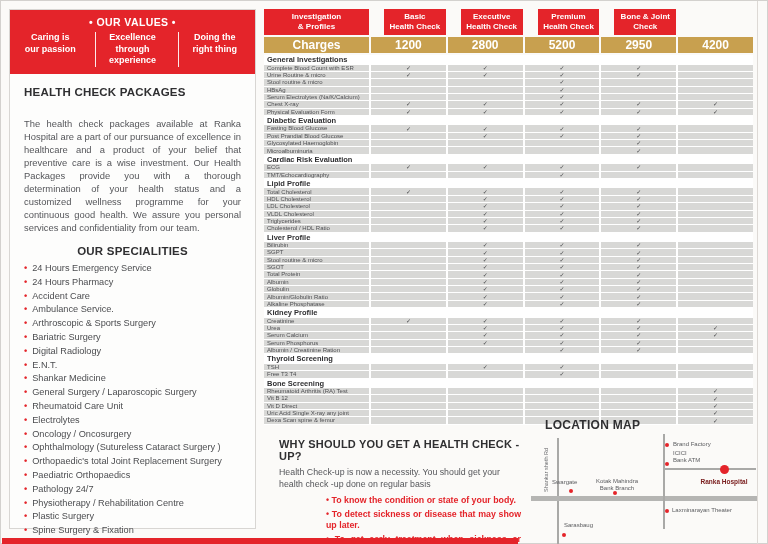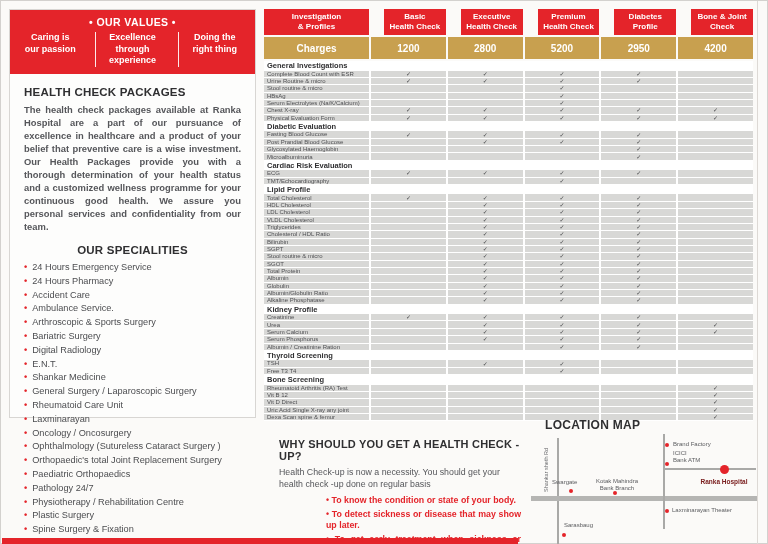--- a/index.html
+++ b/index.html
@@ -9,43 +9,43 @@
     --ink:#2f2f31;
     --body:#55565a;
   }
   *{margin:0;padding:0;box-sizing:border-box;}
   html,body{width:768px;height:544px;}
   body{font-family:"Liberation Sans",sans-serif;background:#fbfaf8;overflow:hidden;}
   .page{position:relative;width:768px;height:544px;background:#fbfaf8;border:1px solid #d3d1ce;}
   .pre{white-space:pre-line;}
 
   
-  .left-panel{position:absolute;left:8px;top:8px;width:247px;height:409px;background:#fdfdfc;border:1px solid #d8d6d3;}
+  .left-panel{position:absolute;left:8px;top:8px;width:247px;height:520px;background:#fdfdfc;border:1px solid #d8d6d3;}
   .values{background:var(--red);color:#fff;padding:6px 4px 7px;}
   .values-title{text-align:center;font-weight:bold;font-size:10.5px;letter-spacing:.4px;}
   .values-cols{display:flex;margin-top:4px;}
   .values-col{flex:1;text-align:center;font-weight:bold;font-size:9px;line-height:1.3;padding:0 3px;}
   .values-col + .values-col{border-left:1.5px solid rgba(255,255,255,.9);margin-left:9px;}
   .lp-content{padding:12px 14px 0 14px;}
   .lp-h{font-size:11.5px;font-weight:bold;color:var(--ink);letter-spacing:.2px;}
-  .lp-para{margin-top:5px;font-size:9.4px;line-height:13px;color:var(--body);text-align:justify;font-weight:bold;}
+  .lp-para{margin-top:19px;font-size:9.4px;line-height:13px;color:var(--body);text-align:justify;}
   .spec-h{margin-top:11px;text-align:center;}
   .spec-list{list-style:none;margin-top:7px;}
   .spec-list li{font-size:9.2px;color:#4c4d50;margin-bottom:4.4px;display:flex;line-height:9.4px;}
   .spec-list .rdot{color:var(--red);font-weight:bold;margin-right:5px;font-size:9.2px;line-height:9.4px;}
   .bottom-strip{position:absolute;left:1px;top:537px;width:516px;height:6px;background:var(--red);}
 
   
   .table-wrap{position:absolute;left:263px;top:8px;width:489px;}
   .grid6{display:grid;grid-template-columns:105px 1fr 1fr 1fr 1fr 1fr;}
   .thead{display:grid;grid-template-columns:105px 1fr 1fr 1fr 1fr 1fr;gap:15px;}
   .hcell{background:var(--red);color:#fff;font-weight:bold;font-size:8px;line-height:1.25;height:26px;
          display:flex;align-items:center;justify-content:center;text-align:center;}
   .charges-row{display:grid;grid-template-columns:105px 1fr 1fr 1fr 1fr 1fr;gap:2px;margin-top:2px;}
-  .ccell{background:var(--gold);color:#fff;font-weight:bold;font-size:10px;height:22px;
+  .ccell{background:var(--gold);color:#fff;font-weight:bold;font-size:12px;height:16px;
          display:flex;align-items:center;justify-content:center;}
   .tbody{margin-top:2px;}
   .sec-row{height:9.5px;}
   .sec-row .cell{background:#fff;height:100%;}
   .sec-label{font-weight:bold;font-size:7.5px;color:var(--ink);padding-left:3px;line-height:10px;white-space:nowrap;}
   .data-row{height:7.35px;}
   .data-row .cell{background:var(--rowgray);border-bottom:1px solid #fff;border-left:2px solid #fff;height:100%;overflow:hidden;}
   .data-row .cell:first-child{border-left:none;}
   .cell.label{font-size:6px;color:#4e4f52;padding-left:3px;display:flex;align-items:center;line-height:6.2px;white-space:nowrap;}
   .cell.check{display:flex;align-items:center;justify-content:center;font-size:6px;color:#47484a;line-height:6px;}
@@ -130,21 +130,21 @@
           <li>
             <span class="rdot">•</span>
             <span>General Surgery / Laparoscopic Surgery</span>
           </li>
           <li>
             <span class="rdot">•</span>
             <span>Rheumatoid Care Unit</span>
           </li>
           <li>
             <span class="rdot">•</span>
-            <span>Laxminarayan</span>
+            <span>Electrolytes</span>
           </li>
           <li>
             <span class="rdot">•</span>
             <span>Oncology / Oncosurgery</span>
           </li>
           <li>
             <span class="rdot">•</span>
             <span>Ophthalmology (Sutureless Cataract Surgery )</span>
           </li>
           <li>
@@ -183,22 +183,20 @@
   <div class="table-wrap">
     <div class="thead">
       <div class="hcell pre">Investigation
 &amp; Profiles</div>
       <div class="hcell pre">Basic
 Health Check</div>
       <div class="hcell pre">Executive
 Health Check</div>
       <div class="hcell pre">Premium
 Health Check</div>
-      <div class="hcell pre">Diabetes
-Profile</div>
       <div class="hcell pre">Bone &amp; Joint
 Check</div>
     </div>
     <div class="charges-row">
       <div class="ccell">Charges</div>
       <div class="ccell">1200</div>
       <div class="ccell">2800</div>
       <div class="ccell">5200</div>
       <div class="ccell">2950</div>
       <div class="ccell">4200</div>
@@ -489,20 +487,28 @@
             <span>✓</span>
           </div>
           <div class="cell check">
             <span>✓</span>
           </div>
           <div class="cell check">
             <span>✓</span>
           </div>
           <div class="cell check"></div>
         </div>
+        <div class="sec-row grid6">
+          <div class="cell sec-label">Liver Profile</div>
+          <div class="cell"></div>
+          <div class="cell"></div>
+          <div class="cell"></div>
+          <div class="cell"></div>
+          <div class="cell"></div>
+        </div>
         <div class="data-row grid6">
           <div class="cell label">Bilirubin</div>
           <div class="cell check"></div>
           <div class="cell check">
             <span>✓</span>
           </div>
           <div class="cell check">
             <span>✓</span>
           </div>
           <div class="cell check">

